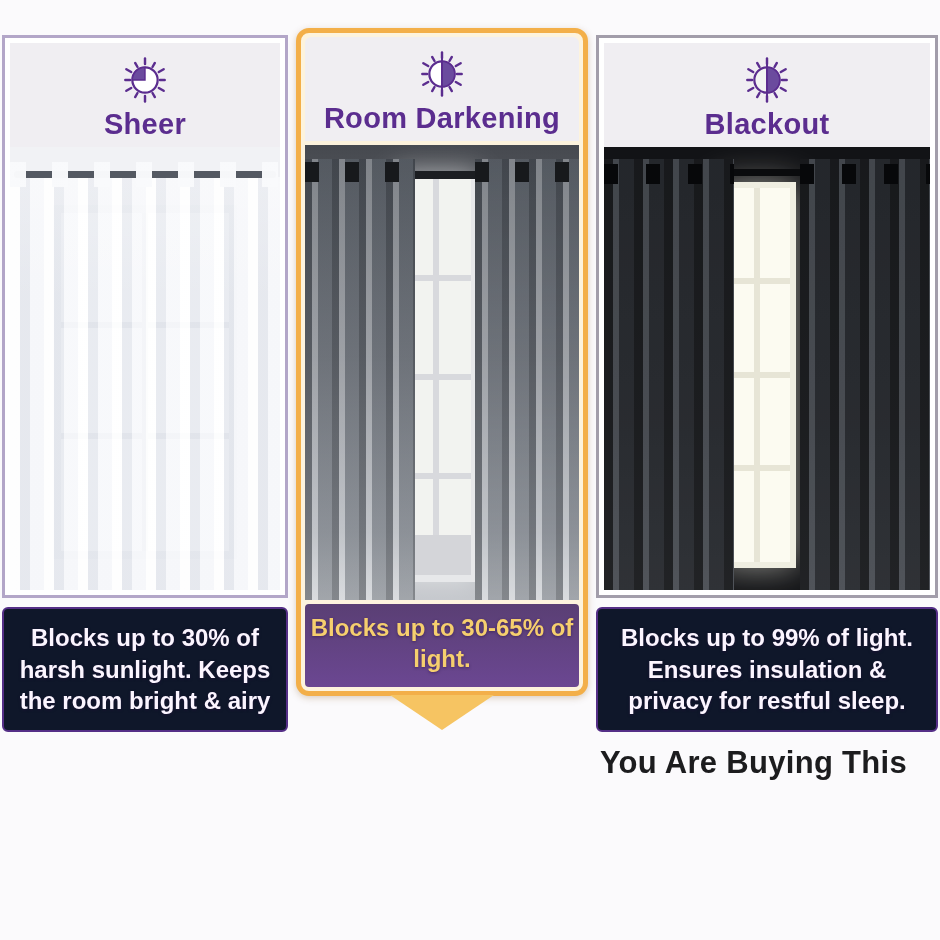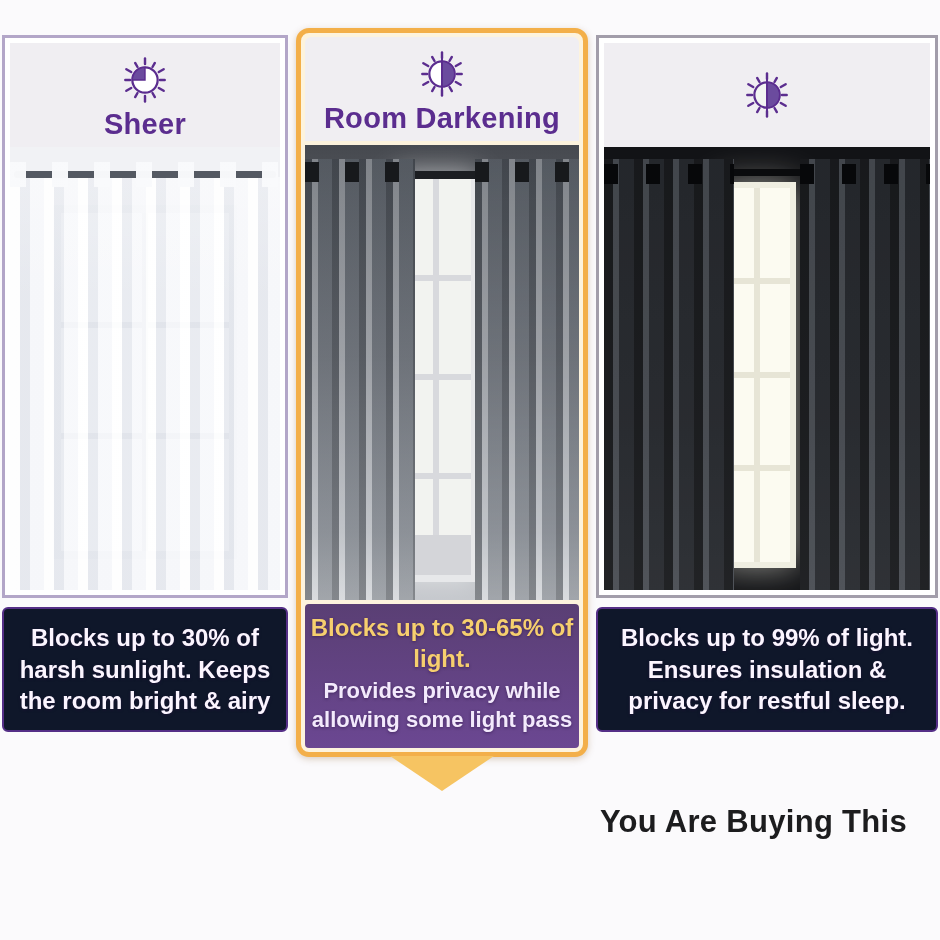--- a/index.html
+++ b/index.html
@@ -237,21 +237,20 @@
         <div class="photo mid-photo">
           <div class="win win-mid"></div>
           <div class="rod rod-mid"></div>
           <div class="drape drape-left"></div>
           <div class="drape drape-right"></div>
           <div class="grommets drape-left" style="left:0"></div>
           <div class="grommets drape-right" style="right:0"></div>
         </div>
         <div class="desc mid-desc">
           <span class="hl">Blocks up to 30-65% of light.</span>
-          <span class="body">Provides privacy while allowing some light pass</span>
         </div>
       </div>
       <div class="arrow-down"></div>
     </div>
 
     <div class="col col-blackout">
       <div class="panel panel-gray">
         <div class="panel-header">
           <svg class="sun" viewBox="0 0 64 64">
             <g class="icon-purple" stroke-width="2.6" stroke-linecap="round">
@@ -265,20 +264,21 @@
               <line x1="32" y1="11" x2="32" y2="16" transform="rotate(210 32 32)"></line>
               <line x1="32" y1="9" x2="32" y2="15" transform="rotate(240 32 32)"></line>
               <line x1="32" y1="11" x2="32" y2="16" transform="rotate(270 32 32)"></line>
               <line x1="32" y1="9" x2="32" y2="15" transform="rotate(300 32 32)"></line>
               <line x1="32" y1="11" x2="32" y2="16" transform="rotate(330 32 32)"></line>
             </g>
             <circle cx="32" cy="32" r="13.5" fill="#f2f4f2" stroke="#5b2d8f" stroke-width="2.4"></circle>
             <path d="M32 18.5 A13.5 13.5 0 0 1 32 45.5 L32 18.5 Z" fill="#6b4b9e" stroke="#5b2d8f" stroke-width="1.5"></path>
             <line x1="32" y1="9" x2="32" y2="55" stroke="#5b2d8f" stroke-width="2.2"></line>
           </svg>
+          <div class="panel-label">Blackout</div>
         </div>
         <div class="photo blk-photo">
           <div class="win win-blk"></div>
           <div class="rod rod-blk"></div>
           <div class="drape drape-left"></div>
           <div class="drape drape-right"></div>
           <div class="grommets drape-left" style="left:0"></div>
           <div class="grommets drape-right" style="right:0"></div>
         </div>
       </div>

